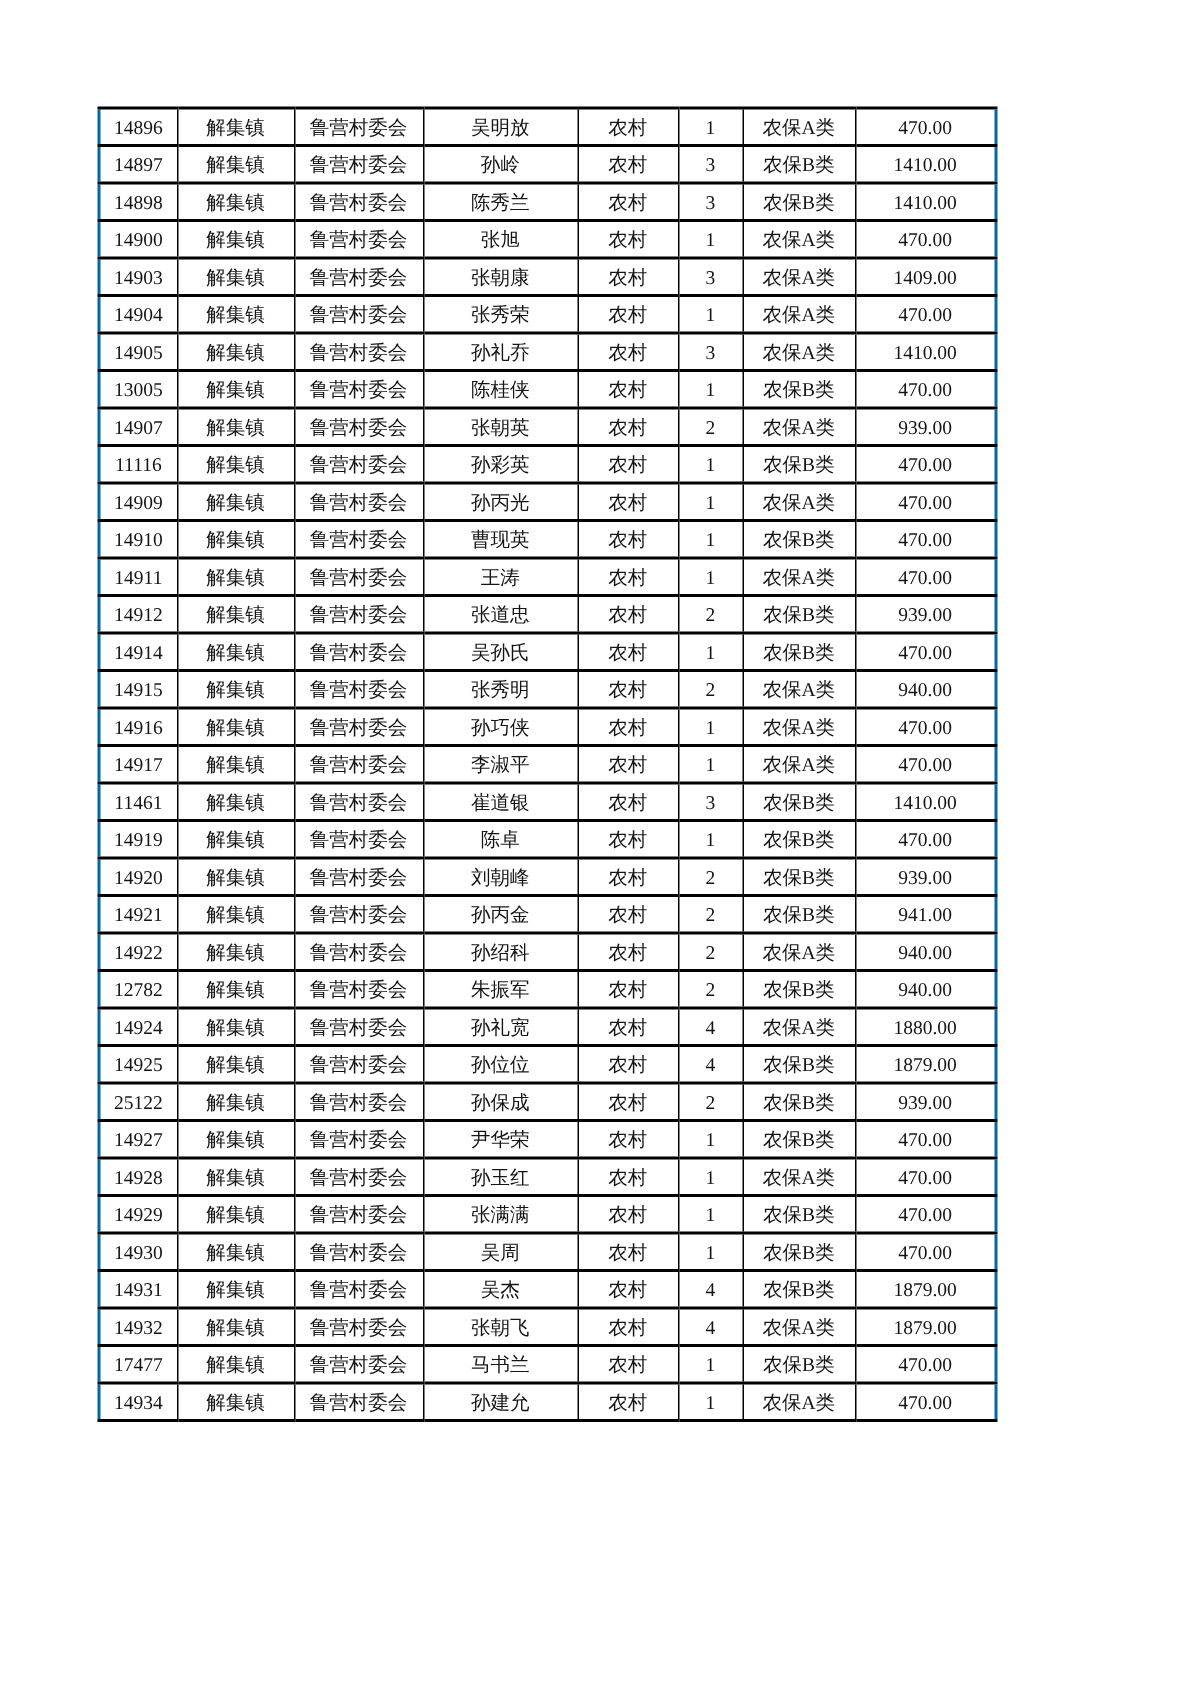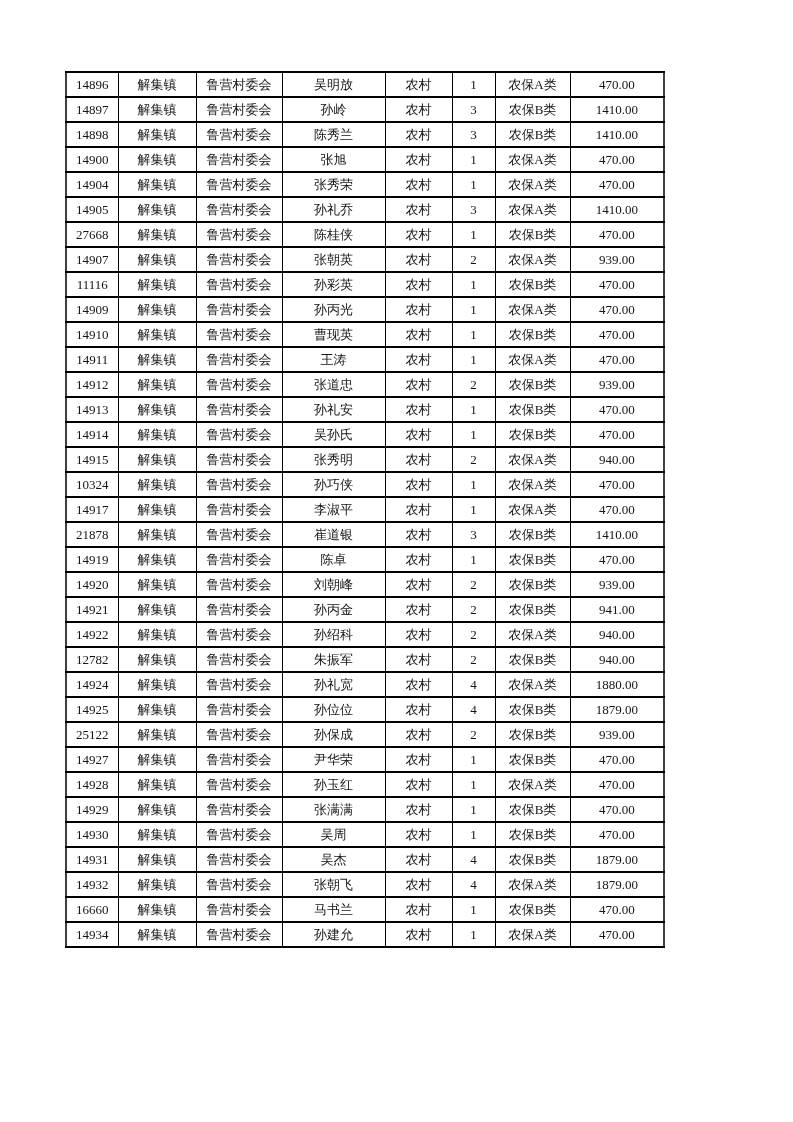--- a/index.html
+++ b/index.html
@@ -15,21 +15,21 @@
     overflow: hidden;
     font-family: "Liberation Serif", "DejaVu Serif", serif;
   }
   table.roster {
     position: absolute;
     left: 65px;
     top: 71px;
     width: 598px;
     border-collapse: collapse;
     table-layout: fixed;
-    border: 2px solid #404040;
+    border: 2px solid #0369a1;
   }
   table.roster td {
     border: solid #000000;
     border-width: 2px 1px;
     height: 23px;
     padding: 0;
     text-align: center;
     vertical-align: middle;
     font-size: 13px;
     color: #141414;
@@ -96,41 +96,51 @@
           <td>14900</td>
           <td>解集镇</td>
           <td>鲁营村委会</td>
           <td>张旭</td>
           <td>农村</td>
           <td>1</td>
           <td>农保A类</td>
           <td>470.00</td>
         </tr>
         <tr>
+          <td>14903</td>
+          <td>解集镇</td>
+          <td>鲁营村委会</td>
+          <td>张朝康</td>
+          <td>农村</td>
+          <td>3</td>
+          <td>农保A类</td>
+          <td>1409.00</td>
+        </tr>
+        <tr>
           <td>14904</td>
           <td>解集镇</td>
           <td>鲁营村委会</td>
           <td>张秀荣</td>
           <td>农村</td>
           <td>1</td>
           <td>农保A类</td>
           <td>470.00</td>
         </tr>
         <tr>
           <td>14905</td>
           <td>解集镇</td>
           <td>鲁营村委会</td>
           <td>孙礼乔</td>
           <td>农村</td>
           <td>3</td>
           <td>农保A类</td>
           <td>1410.00</td>
         </tr>
         <tr>
-          <td>27668</td>
+          <td>13005</td>
           <td>解集镇</td>
           <td>鲁营村委会</td>
           <td>陈桂侠</td>
           <td>农村</td>
           <td>1</td>
           <td>农保B类</td>
           <td>470.00</td>
         </tr>
         <tr>
           <td>14907</td>
@@ -186,71 +196,61 @@
           <td>14912</td>
           <td>解集镇</td>
           <td>鲁营村委会</td>
           <td>张道忠</td>
           <td>农村</td>
           <td>2</td>
           <td>农保B类</td>
           <td>939.00</td>
         </tr>
         <tr>
-          <td>14913</td>
-          <td>解集镇</td>
-          <td>鲁营村委会</td>
-          <td>孙礼安</td>
-          <td>农村</td>
-          <td>1</td>
-          <td>农保B类</td>
-          <td>470.00</td>
-        </tr>
-        <tr>
           <td>14914</td>
           <td>解集镇</td>
           <td>鲁营村委会</td>
           <td>吴孙氏</td>
           <td>农村</td>
           <td>1</td>
           <td>农保B类</td>
           <td>470.00</td>
         </tr>
         <tr>
           <td>14915</td>
           <td>解集镇</td>
           <td>鲁营村委会</td>
           <td>张秀明</td>
           <td>农村</td>
           <td>2</td>
           <td>农保A类</td>
           <td>940.00</td>
         </tr>
         <tr>
-          <td>10324</td>
+          <td>14916</td>
           <td>解集镇</td>
           <td>鲁营村委会</td>
           <td>孙巧侠</td>
           <td>农村</td>
           <td>1</td>
           <td>农保A类</td>
           <td>470.00</td>
         </tr>
         <tr>
           <td>14917</td>
           <td>解集镇</td>
           <td>鲁营村委会</td>
           <td>李淑平</td>
           <td>农村</td>
           <td>1</td>
           <td>农保A类</td>
           <td>470.00</td>
         </tr>
         <tr>
-          <td>21878</td>
+          <td>11461</td>
           <td>解集镇</td>
           <td>鲁营村委会</td>
           <td>崔道银</td>
           <td>农村</td>
           <td>3</td>
           <td>农保B类</td>
           <td>1410.00</td>
         </tr>
         <tr>
           <td>14919</td>
@@ -386,21 +386,21 @@
           <td>14932</td>
           <td>解集镇</td>
           <td>鲁营村委会</td>
           <td>张朝飞</td>
           <td>农村</td>
           <td>4</td>
           <td>农保A类</td>
           <td>1879.00</td>
         </tr>
         <tr>
-          <td>16660</td>
+          <td>17477</td>
           <td>解集镇</td>
           <td>鲁营村委会</td>
           <td>马书兰</td>
           <td>农村</td>
           <td>1</td>
           <td>农保B类</td>
           <td>470.00</td>
         </tr>
         <tr>
           <td>14934</td>

